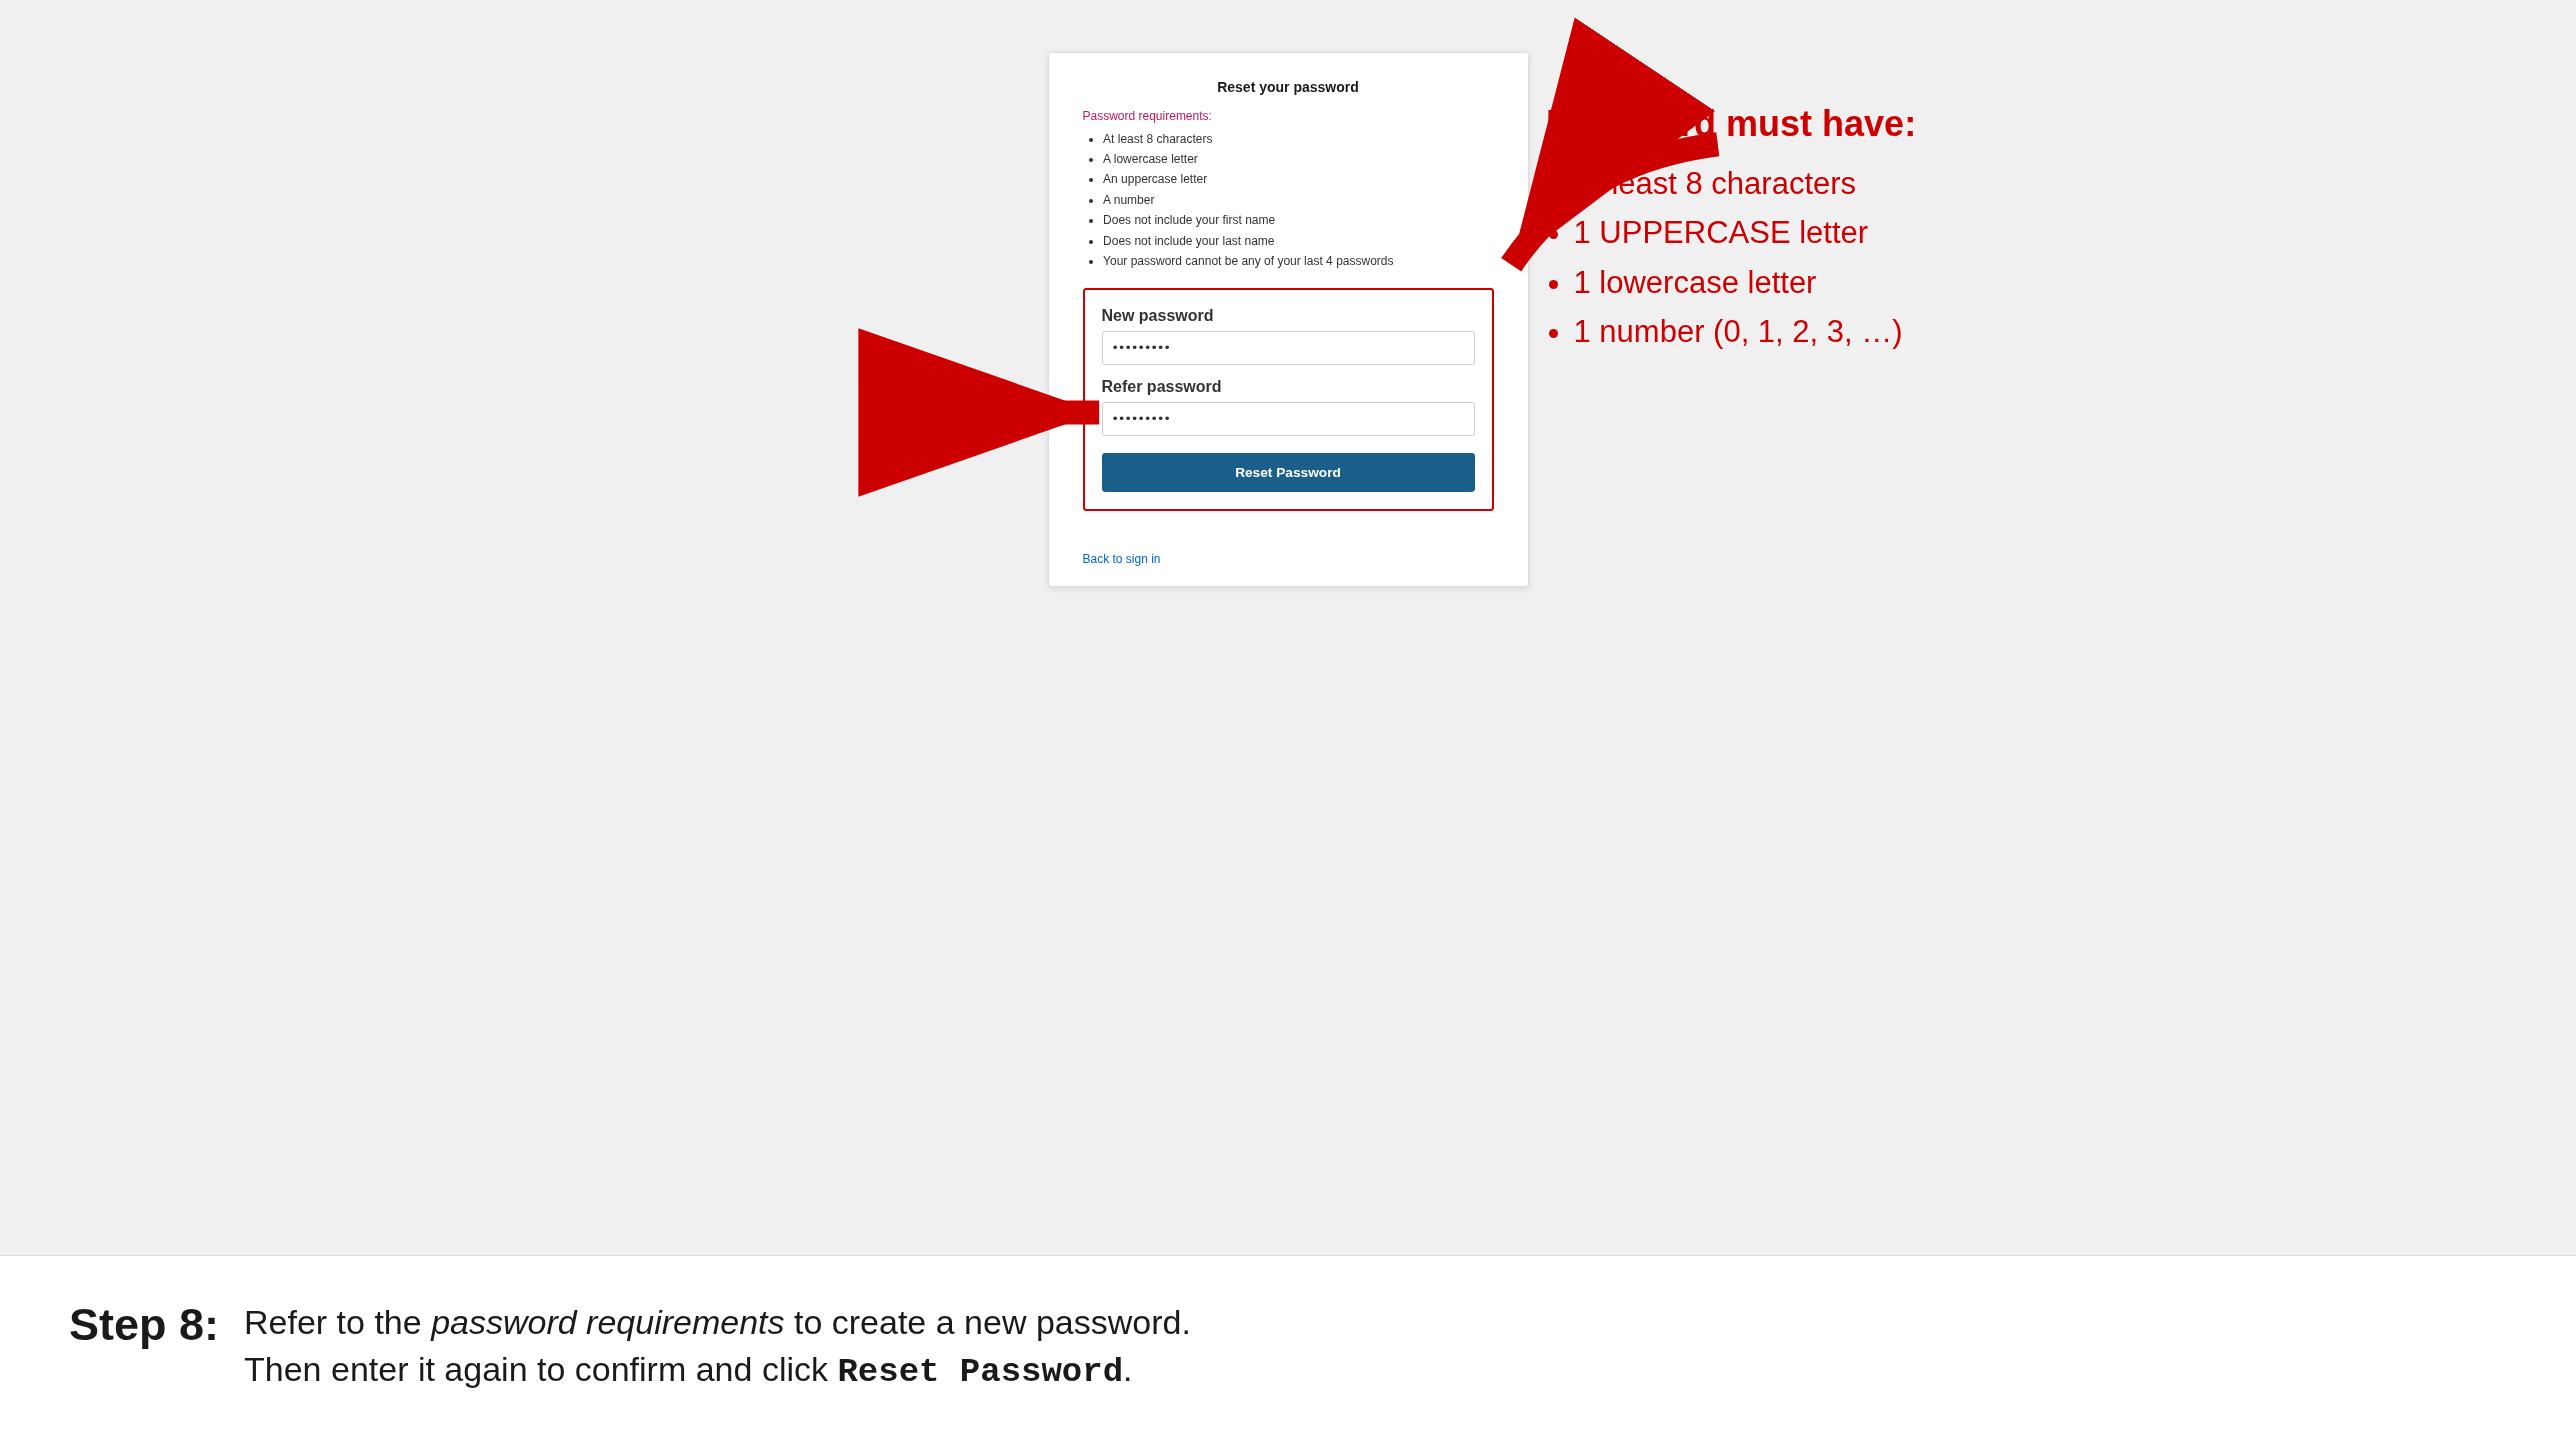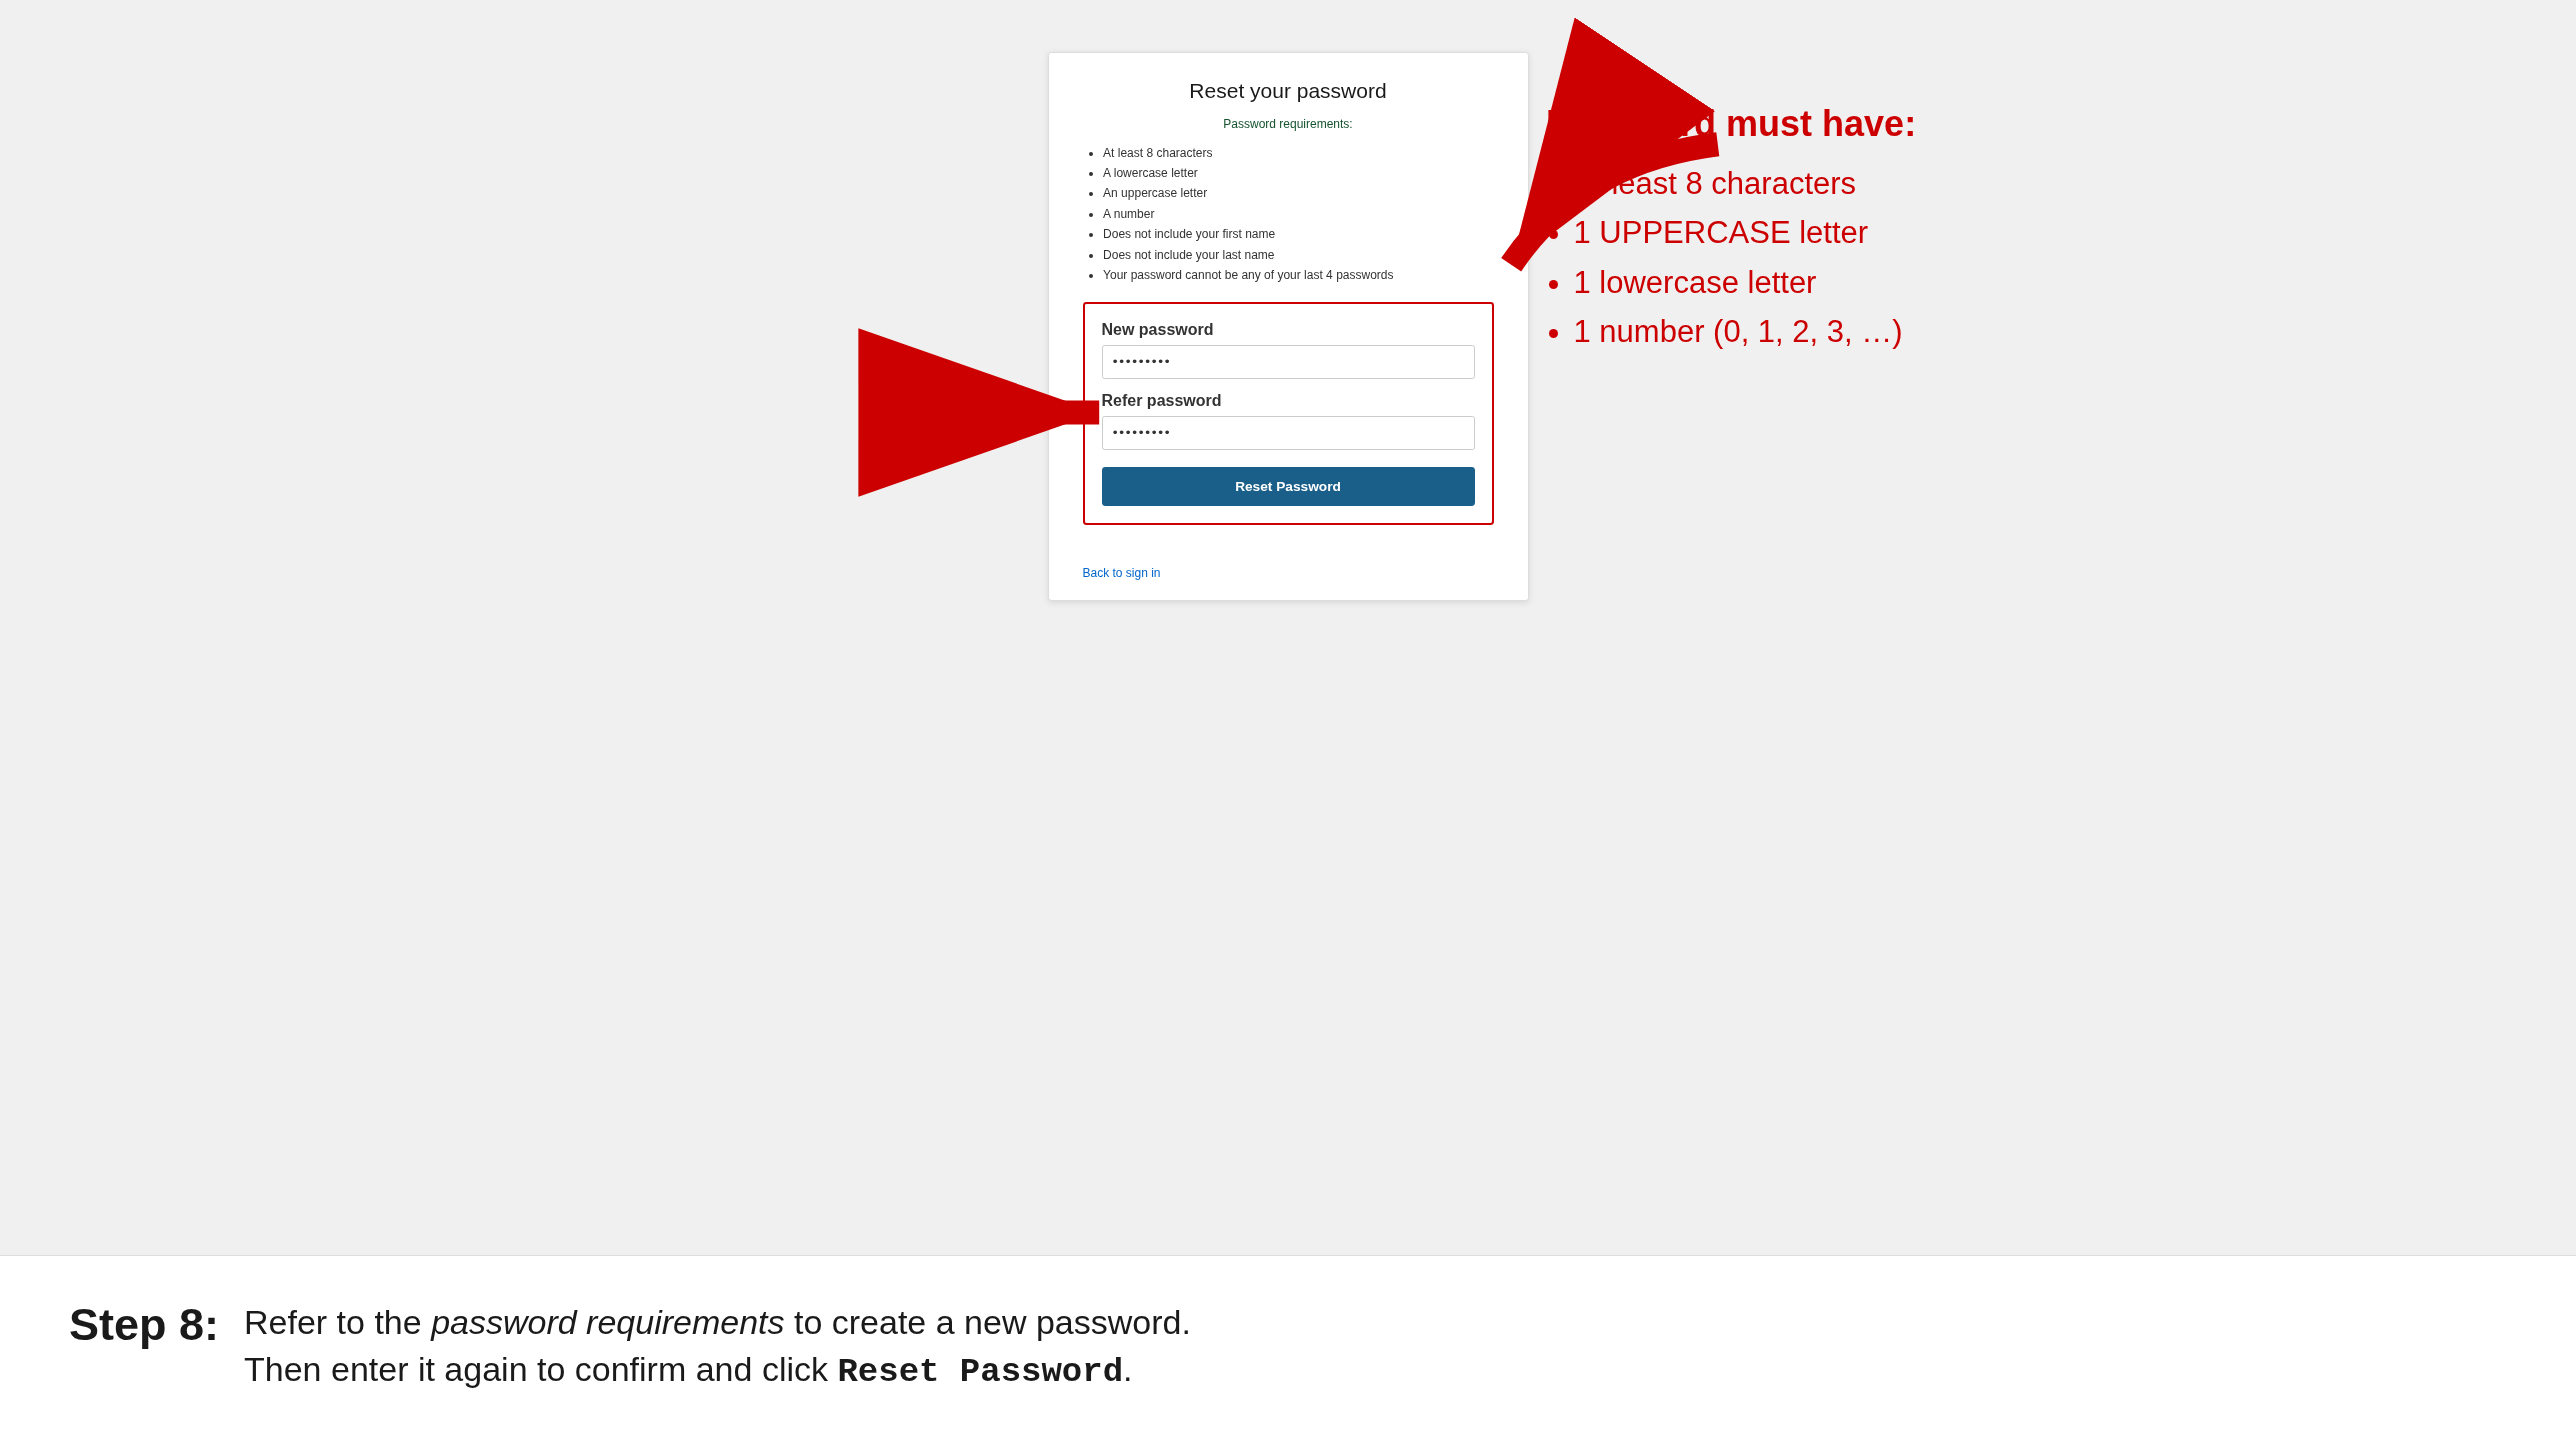--- a/index.html
+++ b/index.html
@@ -61,32 +61,31 @@
     }
     .logo-text span.link {
       color: #1a1a1a;
     }
 
     .form-section {
       padding: 26px 34px;
     }
 
     .form-title {
-      font-size: 21px;
-      font-weight: normal;
+      font-size: 14px;
+      font-weight: bold;
       text-align: center;
       margin-bottom: 13.7px;
       color: #1a1a1a;
     }
 
     .requirements-label {
       font-size: 12px;
-      color: #14532d;
-      margin-bottom: 12px;
-      text-align: center;
+      color: #be185d;
+      margin-bottom: 6px;
     }
 
     .requirements-list {
       list-style: disc;
       padding-left: 20.6px;
       margin-bottom: 17px;
       font-size: 12px;
       color: #333;
       line-height: 1.7;
     }

